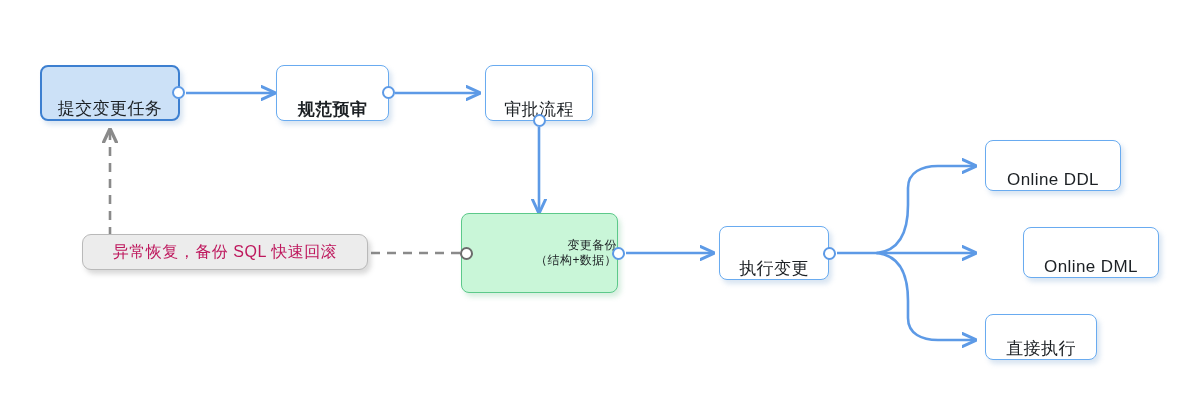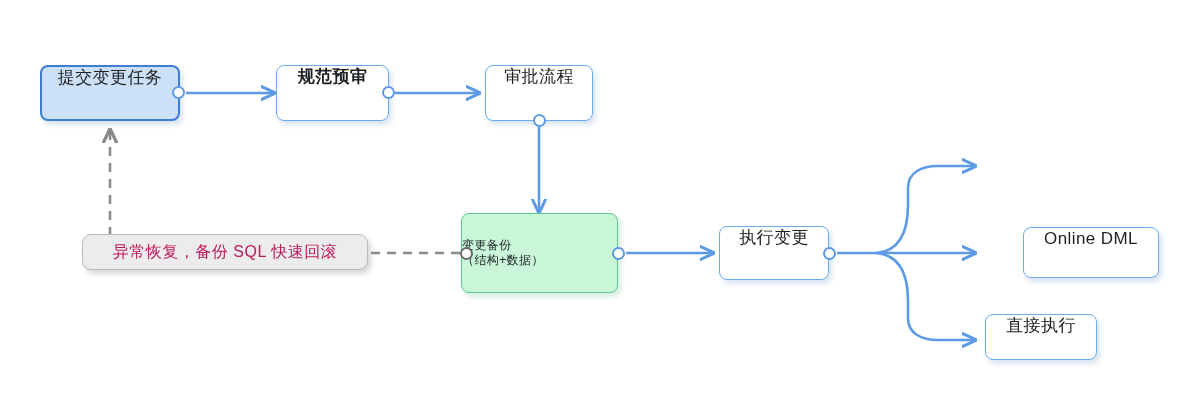--- a/index.html
+++ b/index.html
@@ -22,21 +22,21 @@
     left: 0;
     top: 0;
     width: 1200px;
     height: 417px;
     pointer-events: none;
   }
   .node {
     position: absolute;
     box-sizing: border-box;
     display: flex;
-    align-items: flex-start;
+    align-items: flex-end;
     justify-content: center;
     text-align: center;
     border-radius: 8px;
     border: 1.6px solid #69abf0;
     background: #ffffff;
     color: #1c2024;
     font-size: 17px;
     line-height: 1.25;
     letter-spacing: 0.4px;
     box-shadow: 3px 4px 5px rgba(120,160,210,0.28);
@@ -142,20 +142,23 @@
     <span class="line2">（结构+数据）</span>
   </div>
   <div class="port gray" style="left:460px; top:247px;"></div>
   <div class="port" style="left:612px; top:247px;"></div>
 
   <div class="node" style="left:719px; top:226px; width:110px; height:54px;">
     <span>执行变更</span>
   </div>
   <div class="port" style="left:823px; top:247px;"></div>
 
+  <div class="node" style="left:985px; top:140px; width:136px; height:51px;">
+    <span>Online DDL</span>
+  </div>
 
   <div class="node" style="left:985px; top:227px; width:136px; height:51px;margin-left:38px;">
     <span>Online DML</span>
   </div>
 
   <div class="node" style="left:985px; top:314px; width:112px; height:46px;">
     <span>直接执行</span>
   </div>
 
   <div class="note" style="left:82px; top:234px; width:286px; height:36px;">

